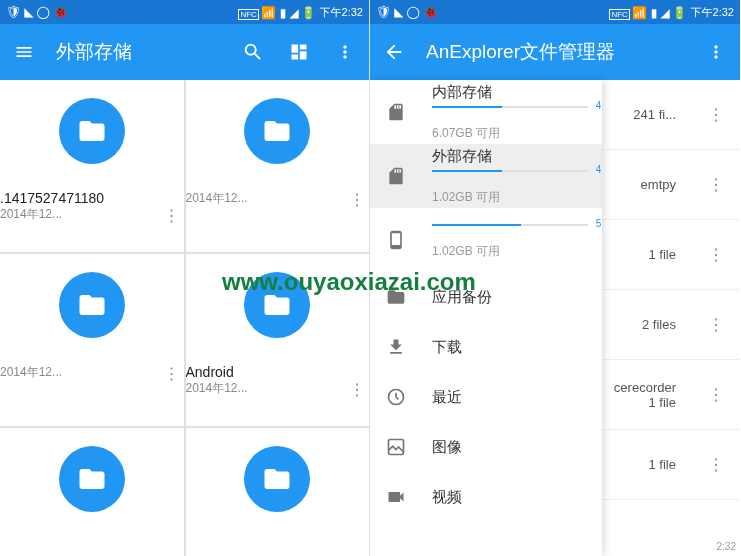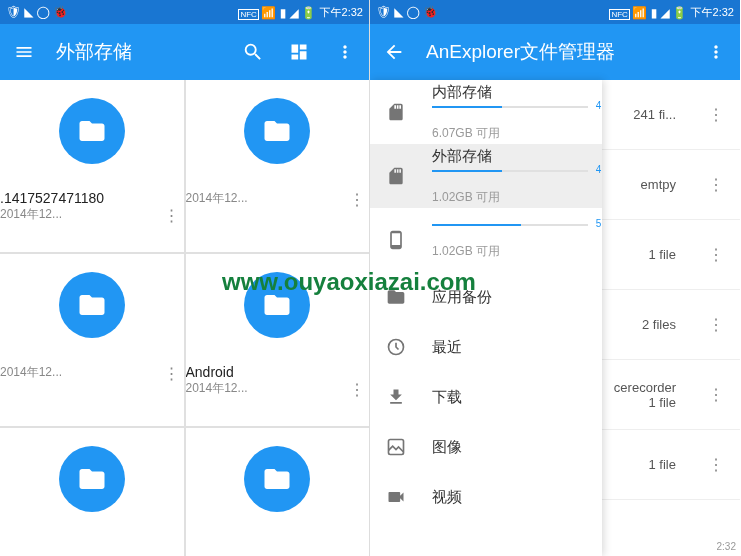--- a/index.html
+++ b/index.html
@@ -244,37 +244,37 @@
             <svg width="20" height="20" viewBox="0 0 24 24" fill="#757575">
               <path d="M10 4H4c-1.1 0-2 .9-2 2v12c0 1.1.9 2 2 2h16c1.1 0 2-.9 2-2V8c0-1.1-.9-2-2-2h-8l-2-2z"></path>
             </svg>
           </div>
     <div class="drawer-text">
       <div class="drawer-title">应用备份</div>
           </div>
         </div>
         <div class="drawer-item">
           <div class="drawer-icon">
+            <svg width="20" height="20" viewBox="0 0 24 24" fill="#757575">
+              <path d="M19 9h-4V3H9v6H5l7 7 7-7zM5 18v2h14v-2H5z"></path>
+            </svg>
+          </div>
+    <div class="drawer-text">
+      <div class="drawer-title">下载</div>
+          </div>
+        </div>
+        <div class="drawer-item">
+          <div class="drawer-icon">
             <svg width="20" height="20" viewBox="0 0 24 24" fill="none" stroke="#757575" stroke-width="2">
               <circle cx="12" cy="12" r="9"></circle>
               <path d="M12 7v5l3 3"></path>
             </svg>
           </div>
     <div class="drawer-text">
       <div class="drawer-title">最近</div>
-          </div>
-        </div>
-        <div class="drawer-item">
-          <div class="drawer-icon">
-            <svg width="20" height="20" viewBox="0 0 24 24" fill="#757575">
-              <path d="M19 9h-4V3H9v6H5l7 7 7-7zM5 18v2h14v-2H5z"></path>
-            </svg>
-          </div>
-    <div class="drawer-text">
-      <div class="drawer-title">下载</div>
           </div>
         </div>
         <div class="drawer-item">
           <div class="drawer-icon">
             <svg width="20" height="20" viewBox="0 0 24 24" fill="none" stroke="#757575" stroke-width="2">
               <rect x="3" y="3" width="18" height="18" rx="2"></rect>
               <path d="M3 16l5-5 4 4 3-3 6 6" fill="none"></path>
             </svg>
           </div>
     <div class="drawer-text">

